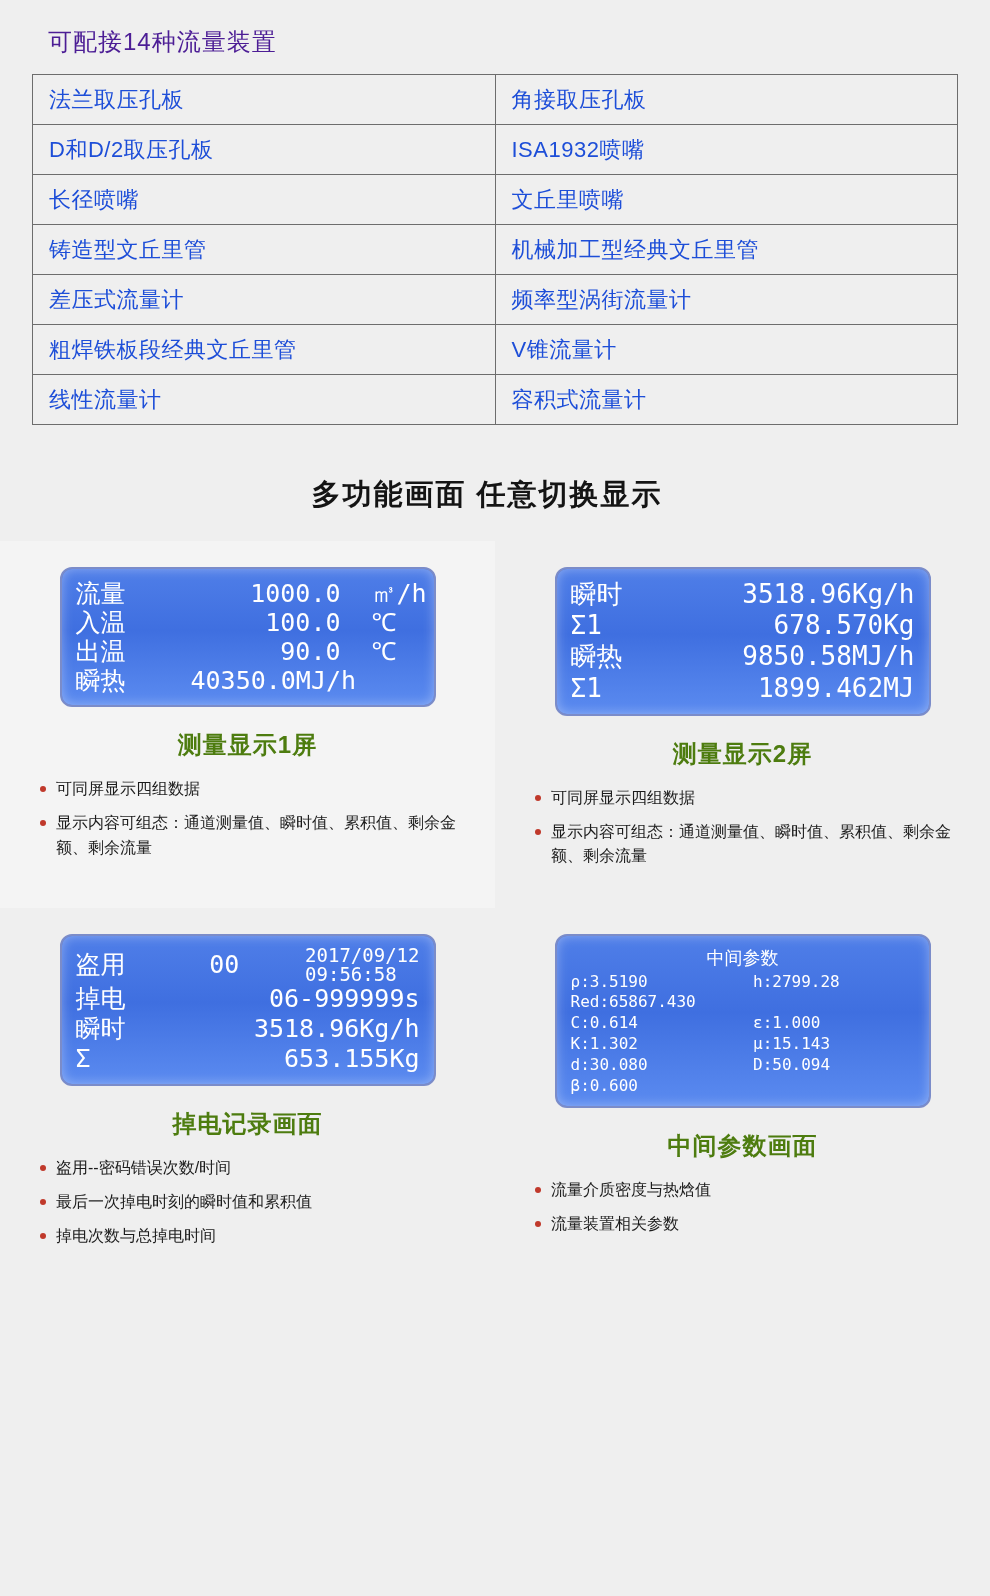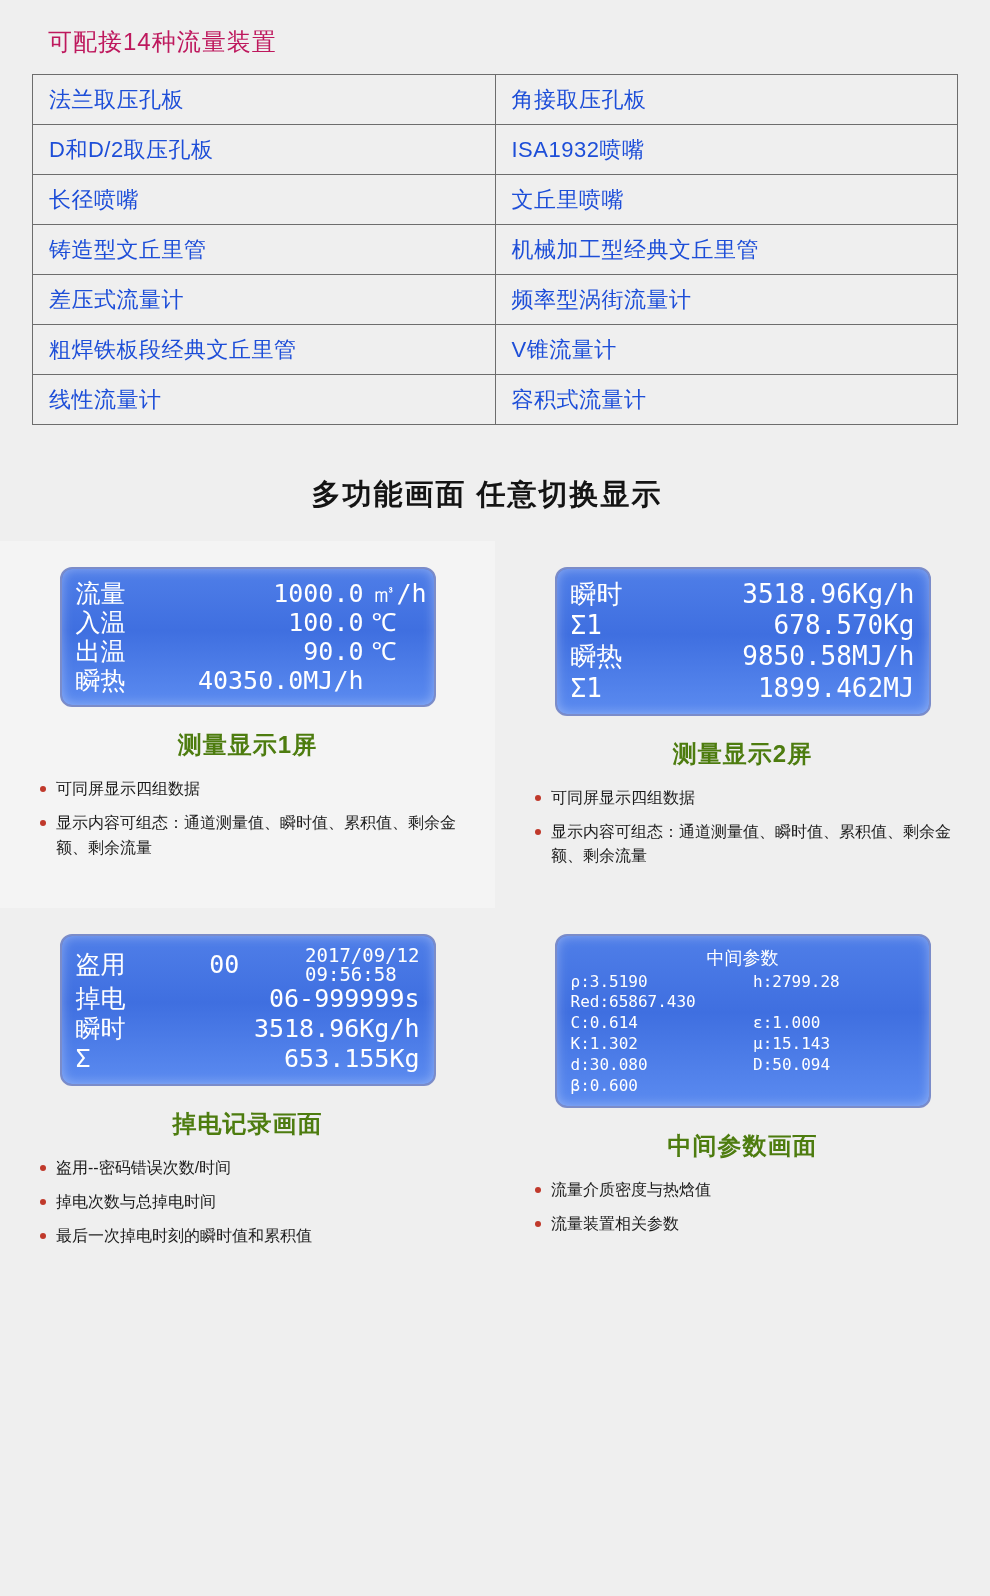--- a/index.html
+++ b/index.html
@@ -14,21 +14,21 @@
 
   
   .sec-devices {
     background: #efefef;
     padding: 22px 22px 34px 22px;
   }
   .sec-devices h2 {
     font-size: 24px;
     font-weight: normal;
     margin: 4px 0 16px 26px;
-    color: #be185d;
+    color: #4c1d95;
     letter-spacing: 1px;
   }
   table.dev-table {
     width: 926px;
     margin: 0 auto;
     border-collapse: collapse;
     background: #efefef;
   }
   table.dev-table td {
     border: 1px solid #6d6d6d;
@@ -73,20 +73,21 @@
     color: #ffffff;
     font-family: "DejaVu Sans Mono", monospace;
     padding: 10px 14px;
     width: 376px;
   }
   .lcd .row {
     display: flex;
     align-items: baseline;
     white-space: nowrap;
     line-height: 1.16;
+    gap: 23px;
   }
   .lcd.t1 { font-size: 25px; letter-spacing: 0px; }
   .lcd.t1 .lbl { width: 92px; flex: none; }
   .lcd.t1 .val { flex:1; text-align: right; }
   .lcd.t1 .unit { width: 56px; text-align: left; padding-left: 8px; }
 
   .lcd.t2 { font-size: 26px; }
   .lcd.t2 .r { display:flex; justify-content: space-between; white-space: nowrap; line-height:1.2; }
   .lcd.t2 .sig { font-size: 26px; }
 
@@ -253,22 +254,22 @@
         </div>
         <div class="r" style="display:flex;justify-content:space-between;">
           <span>Σ</span>
           <span>653.155Kg</span>
         </div>
       </div>
     </div>
     <div class="cap">掉电记录画面</div>
     <ul class="bullets">
       <li><span class="dot"></span><span class="txt">盗用--密码错误次数/时间</span></li>
+      <li><span class="dot"></span><span class="txt">最后一次掉电时刻的瞬时值和累积值</span></li>
       <li><span class="dot"></span><span class="txt">掉电次数与总掉电时间</span></li>
-      <li><span class="dot"></span><span class="txt">最后一次掉电时刻的瞬时值和累积值</span></li>
     </ul>
   </div>
 
   <div class="cell plain">
     <div class="lcd-wrap">
       <div class="lcd t4">
         <div class="center">中间参数</div>
         <div class="two">
           <div>ρ:3.5190</div>
           <div>h:2799.28</div>

